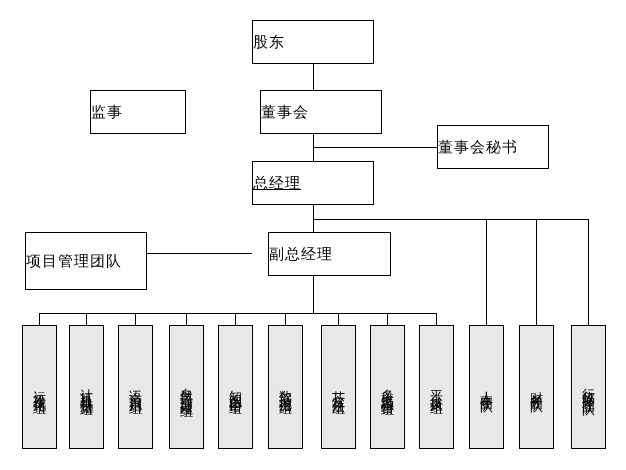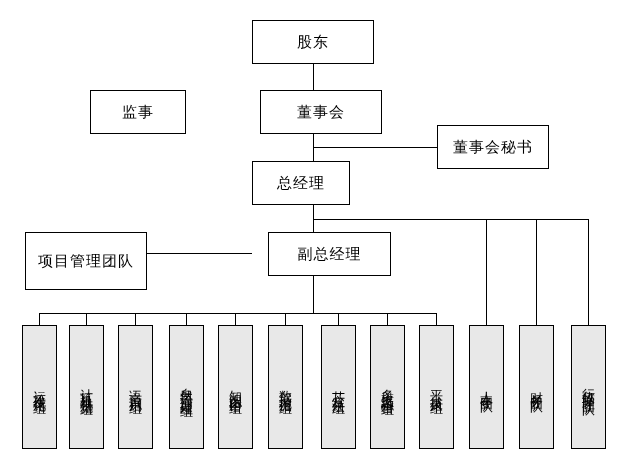--- a/index.html
+++ b/index.html
@@ -14,21 +14,20 @@
     overflow: hidden;
   }
 
   
   .node {
     position: absolute;
     border: 1px solid #000;
     background: #ffffff;
     display: flex;
     align-items: center;
-    justify-content: center;
     font-size: 15px;
     letter-spacing: 1px;
     white-space: nowrap;
   }
 
   
   .dept {
     position: absolute;
     top: 325px;
     width: 35px;
@@ -78,21 +77,21 @@
   </div>
 
   <div class="node" style="left:260px; top:90px; width:122px; height:44px;">
     <span>董事会</span>
   </div>
 
   <div class="node" style="left:437px; top:125px; width:112px; height:44px;">
     <span>董事会秘书</span>
   </div>
 
-  <div class="node" style="left:252px; top:161px; width:98px; height:44px;">
+  <div class="node" style="left:252px; top:161px; width:122px; height:44px;text-decoration:underline;">
     <span>总经理</span>
   </div>
 
   <div class="node" style="left:25px; top:232px; width:122px; height:58px;">
     <span>项目管理团队</span>
   </div>
 
   <div class="node" style="left:268px; top:232px; width:123px; height:44px;">
     <span>副总经理</span>
   </div>

